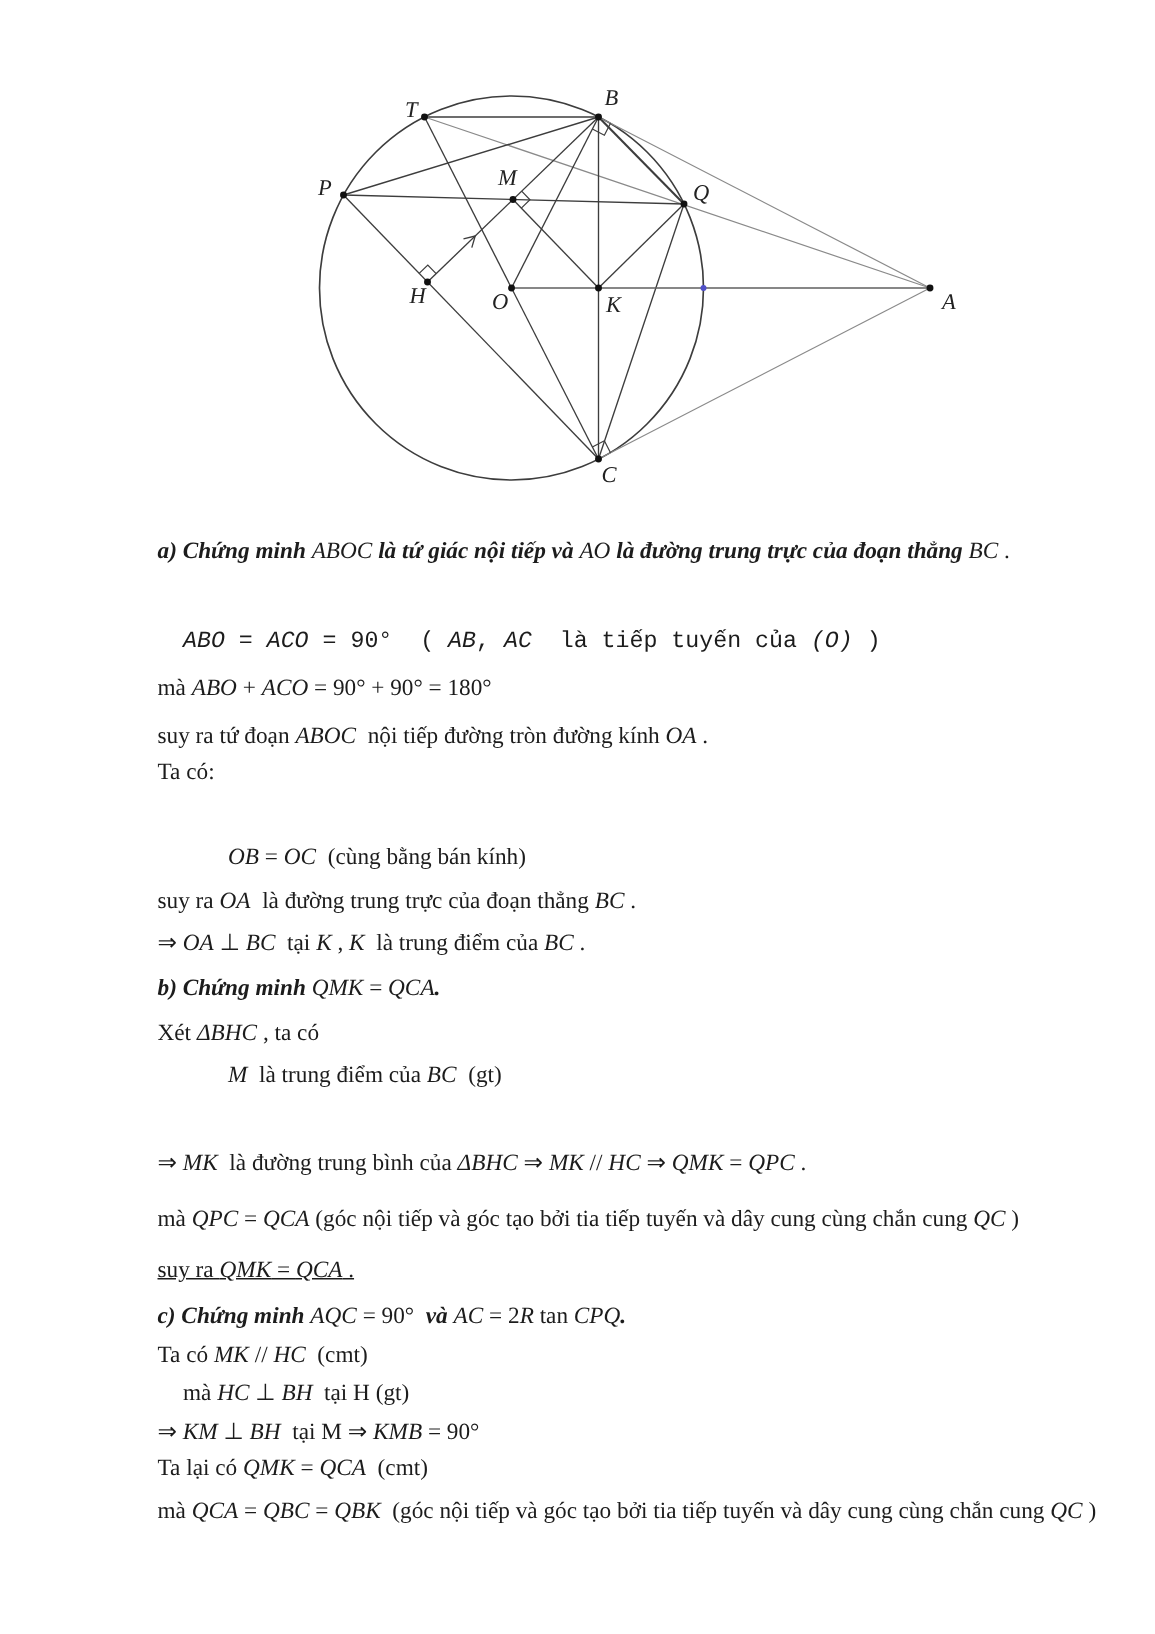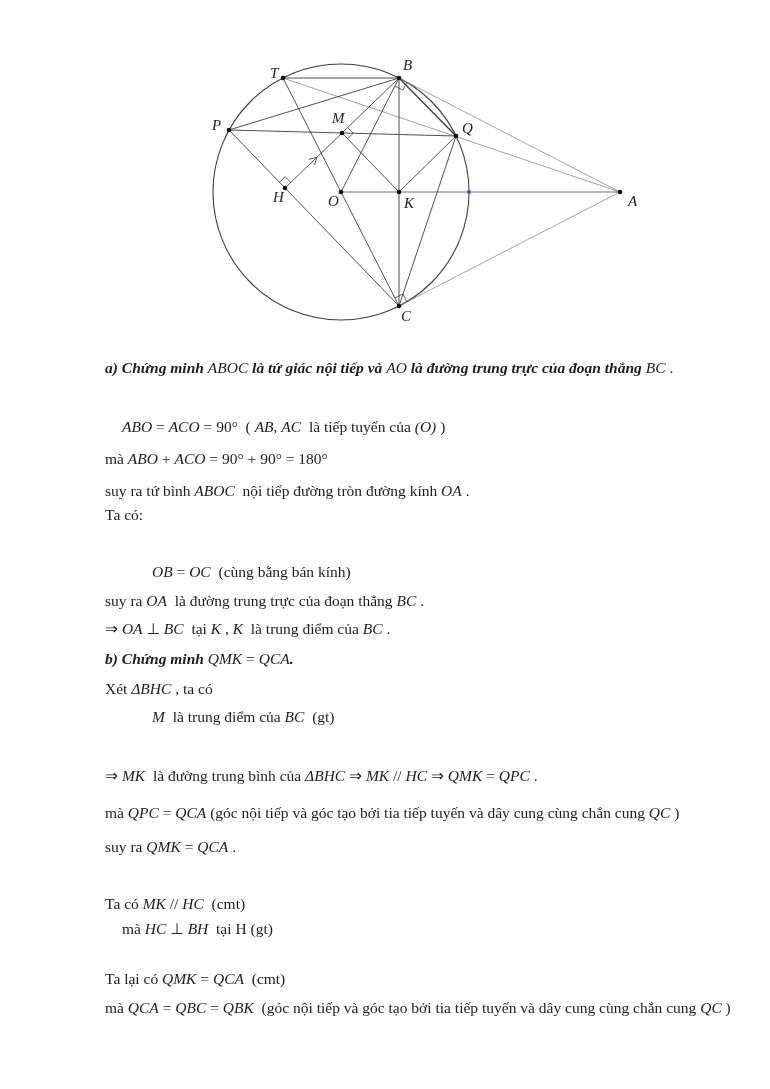--- a/index.html
+++ b/index.html
@@ -57,31 +57,33 @@
       <text x="332" y="123" class="dlabel">M</text>
       <text x="462" y="133" class="dlabel">Q</text>
       <text x="273" y="202" class="dlabel">H</text>
       <text x="328" y="206" class="dlabel">O</text>
       <text x="404" y="208" class="dlabel">K</text>
       <text x="628" y="206" class="dlabel">A</text>
       <text x="401" y="321" class="dlabel">C</text>
     </svg>
   <div id="proof">
       <div class="line" style="top: 357px; left: 93px;"><span class="r-b">a) Chứng minh </span><span class="r-m">ABOC</span><span class="r-b"> là tứ giác nội tiếp và </span><span class="r-m">AO</span><span class="r-b"> là đường trung trực của đoạn thẳng </span><span class="r-m">BC</span><span class="r-p"> .</span></div>
-      <div class="line" style="top: 416px; left: 110px;"><span class="r-m">ABO</span><span class="r-p"> = </span><span class="r-m">ACO</span><span class="r-p"> = 90°  ( </span><span class="r-m">AB</span><span class="r-p">, </span><span class="r-m">AC</span><span class="r-p">  là tiếp tuyến của </span><span class="r-m">(O)</span><span class="r-p"> )</span></div>
+      <div class="line" style="top: 416px; left: 110px; font-family: Liberation Mono, monospace;"><span class="r-m">ABO</span><span class="r-p"> = </span><span class="r-m">ACO</span><span class="r-p"> = 90°  ( </span><span class="r-m">AB</span><span class="r-p">, </span><span class="r-m">AC</span><span class="r-p">  là tiếp tuyến của </span><span class="r-m">(O)</span><span class="r-p"> )</span></div>
       <div class="line" style="top: 448px; left: 93px;"><span class="r-p">mà </span><span class="r-m">ABO</span><span class="r-p"> + </span><span class="r-m">ACO</span><span class="r-p"> = 90° + 90° = 180°</span></div>
-      <div class="line" style="top: 480px; left: 93px;"><span class="r-p">suy ra tứ bình </span><span class="r-m">ABOC</span><span class="r-p">  nội tiếp đường tròn đường kính </span><span class="r-m">OA</span><span class="r-p"> .</span></div>
+      <div class="line" style="top: 480px; left: 93px;"><span class="r-p">suy ra tứ đoạn </span><span class="r-m">ABOC</span><span class="r-p">  nội tiếp đường tròn đường kính </span><span class="r-m">OA</span><span class="r-p"> .</span></div>
       <div class="line" style="top: 504px; left: 93px;"><span class="r-p">Ta có:</span></div>
       <div class="line" style="top: 561px; left: 140px;"><span class="r-m">OB</span><span class="r-p"> = </span><span class="r-m">OC</span><span class="r-p">  (cùng bằng bán kính)</span></div>
       <div class="line" style="top: 590px; left: 93px; font-family: Liberation Serif, serif;"><span class="r-p">suy ra </span><span class="r-m">OA</span><span class="r-p">  là đường trung trực của đoạn thẳng </span><span class="r-m">BC</span><span class="r-p"> .</span></div>
       <div class="line" style="top: 618px; left: 93px;"><span class="r-p">⇒ </span><span class="r-m">OA</span><span class="r-p"> ⊥ </span><span class="r-m">BC</span><span class="r-p">  tại </span><span class="r-m">K</span><span class="r-p"> , </span><span class="r-m">K</span><span class="r-p">  là trung điểm của </span><span class="r-m">BC</span><span class="r-p"> .</span></div>
       <div class="line" style="top: 648px; left: 93px;"><span class="r-b">b) Chứng minh </span><span class="r-m">QMK</span><span class="r-p"> = </span><span class="r-m">QCA</span><span class="r-b">.</span></div>
       <div class="line" style="top: 678px; left: 93px; text-align: right;"><span class="r-p">Xét </span><span class="r-m">ΔBHC</span><span class="r-p"> , ta có</span></div>
       <div class="line" style="top: 706px; left: 140px;"><span class="r-m">M</span><span class="r-p">  là trung điểm của </span><span class="r-m">BC</span><span class="r-p">  (gt)</span></div>
       <div class="line" style="top: 765px; left: 93px;"><span class="r-p">⇒ </span><span class="r-m">MK</span><span class="r-p">  là đường trung bình của </span><span class="r-m">ΔBHC</span><span class="r-p"> ⇒ </span><span class="r-m">MK</span><span class="r-p"> // </span><span class="r-m">HC</span><span class="r-p"> ⇒ </span><span class="r-m">QMK</span><span class="r-p"> = </span><span class="r-m">QPC</span><span class="r-p"> .</span></div>
       <div class="line" style="top: 802px; left: 93px;"><span class="r-p">mà </span><span class="r-m">QPC</span><span class="r-p"> = </span><span class="r-m">QCA</span><span class="r-p"> (góc nội tiếp và góc tạo bởi tia tiếp tuyến và dây cung cùng chắn cung </span><span class="r-m">QC</span><span class="r-p"> )</span></div>
-      <div class="line" style="top: 836px; left: 93px;"><span class="r-p">suy ra </span><span class="r-m">QMK</span><span class="r-p"> = </span><span class="r-m">QCA</span><span class="r-p"> .</span></div>
+      <div class="line" style="top: 836px; left: 93px; text-decoration: underline;"><span class="r-p">suy ra </span><span class="r-m">QMK</span><span class="r-p"> = </span><span class="r-m">QCA</span><span class="r-p"> .</span></div>
+      <div class="line" style="top: 867px; left: 93px;"><span class="r-b">c) Chứng minh </span><span class="r-m">AQC</span><span class="r-p"> = 90°  </span><span class="r-b">và </span><span class="r-m">AC</span><span class="r-p"> = 2</span><span class="r-m">R</span><span class="r-p"> tan </span><span class="r-m">CPQ</span><span class="r-b">.</span></div>
       <div class="line" style="top: 893px; left: 93px;"><span class="r-p">Ta có </span><span class="r-m">MK</span><span class="r-p"> // </span><span class="r-m">HC</span><span class="r-p">  (cmt)</span></div>
       <div class="line" style="top: 918px; left: 110px;"><span class="r-p">mà </span><span class="r-m">HC</span><span class="r-p"> ⊥ </span><span class="r-m">BH</span><span class="r-p">  tại H (gt)</span></div>
+      <div class="line" style="top: 944px; left: 93px;"><span class="r-p">⇒ </span><span class="r-m">KM</span><span class="r-p"> ⊥ </span><span class="r-m">BH</span><span class="r-p">  tại M ⇒ </span><span class="r-m">KMB</span><span class="r-p"> = 90°</span></div>
       <div class="line" style="top: 968px; left: 93px;"><span class="r-p">Ta lại có </span><span class="r-m">QMK</span><span class="r-p"> = </span><span class="r-m">QCA</span><span class="r-p">  (cmt)</span></div>
       <div class="line" style="top: 997px; left: 93px;"><span class="r-p">mà </span><span class="r-m">QCA</span><span class="r-p"> = </span><span class="r-m">QBC</span><span class="r-p"> = </span><span class="r-m">QBK</span><span class="r-p">  (góc nội tiếp và góc tạo bởi tia tiếp tuyến và dây cung cùng chắn cung </span><span class="r-m">QC</span><span class="r-p"> )</span></div>
     </div>
 </div>
 
 </body></html>

